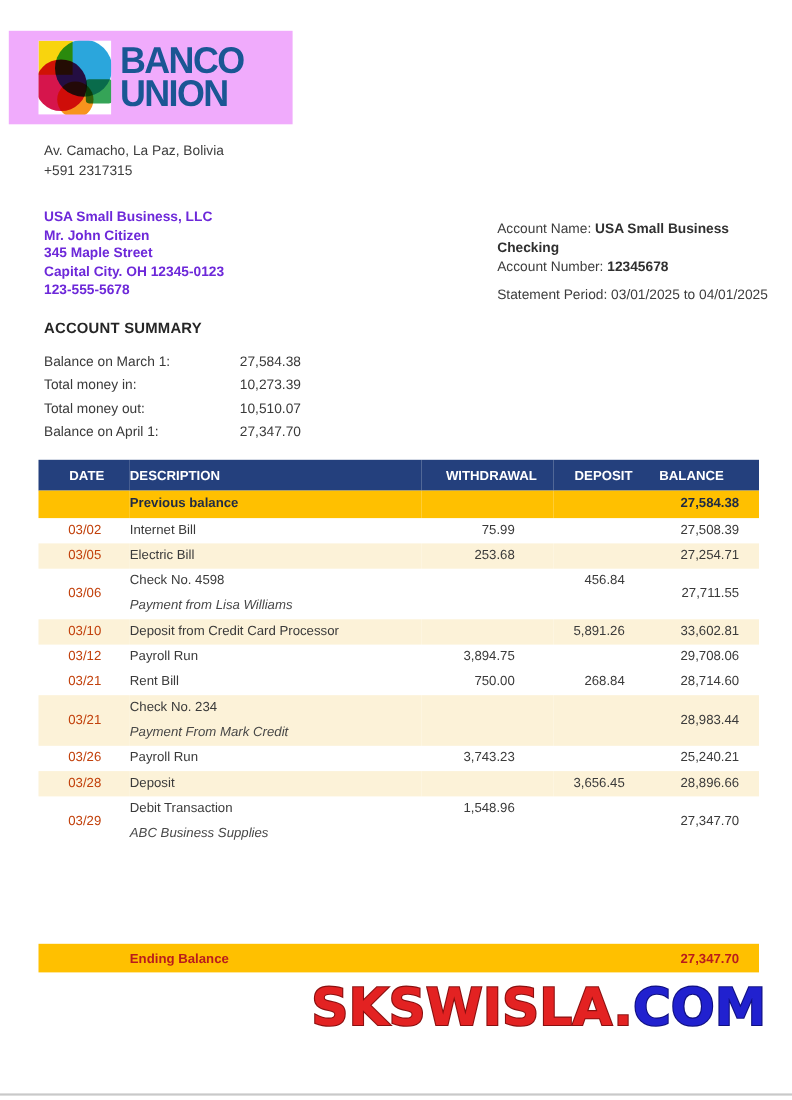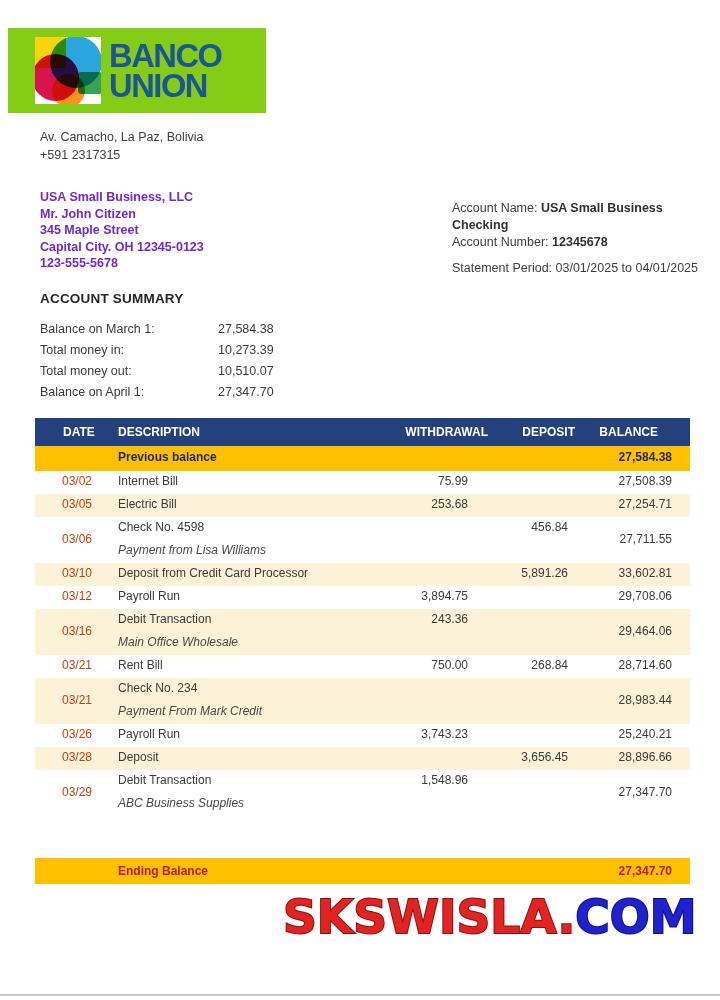--- a/index.html
+++ b/index.html
@@ -6,21 +6,21 @@
   html,body { background:#fff; }
   .page {
     position:relative; width:720px; height:1000px; margin:0 auto;
     background:#fff; overflow:hidden;
     font-family:"Liberation Sans", sans-serif; color:#3a3a3a;
   }
 
   
   .logo-box {
     position:absolute; left:8px; top:28px; width:258px; height:85px;
-    background:#84cc16; display:flex; align-items:center;
+    background:#f0abfc; display:flex; align-items:center;
   }
   .logo-icon { position:relative; width:66px; height:67px; margin-left:27px; background:#fff; overflow:hidden; }
   .logo-icon .shape { position:absolute; mix-blend-mode:multiply; }
   .sq-yellow { left:0; top:0; width:31px; height:31px; background:#f8d40e; }
   .ci-blue   { left:15px; top:-1px; width:52px; height:52px; border-radius:50%; background:#2ba6dc; }
   .ci-red    { left:-3px; top:17px; width:47px; height:47px; border-radius:50%; background:#d6154c; }
   .ci-orange { left:17px; top:37px; width:33px; height:33px; border-radius:50%; background:#f7941d; }
   .sq-green  { left:43px; top:35px; width:24px; height:22px; border-radius:3px; background:#35a457; }
   .logo-text {
     margin-left:8px; font-weight:bold; font-size:34px; line-height:0.88;
@@ -222,30 +222,20 @@
       </tr>
       <tr>
         <td class="c-date">03/12</td>
         <td class="c-desc">
             <span class="desc-main">Payroll Run</span>
           </td>
         <td class="c-wd">3,894.75</td>
         <td class="c-dep"></td>
         <td class="c-bal">29,708.06</td>
       </tr>
-      <tr class="shaded">
-        <td class="c-date">03/16</td>
-        <td class="c-desc">
-            <span class="desc-main">Debit Transaction</span>
-            <span class="desc-note">Main Office Wholesale</span>
-          </td>
-        <td class="c-wd">243.36</td>
-        <td class="c-dep"></td>
-        <td class="c-bal">29,464.06</td>
-      </tr>
       <tr>
         <td class="c-date">03/21</td>
         <td class="c-desc">
             <span class="desc-main">Rent Bill</span>
           </td>
         <td class="c-wd">750.00</td>
         <td class="c-dep">268.84</td>
         <td class="c-bal">28,714.60</td>
       </tr>
       <tr class="shaded">

